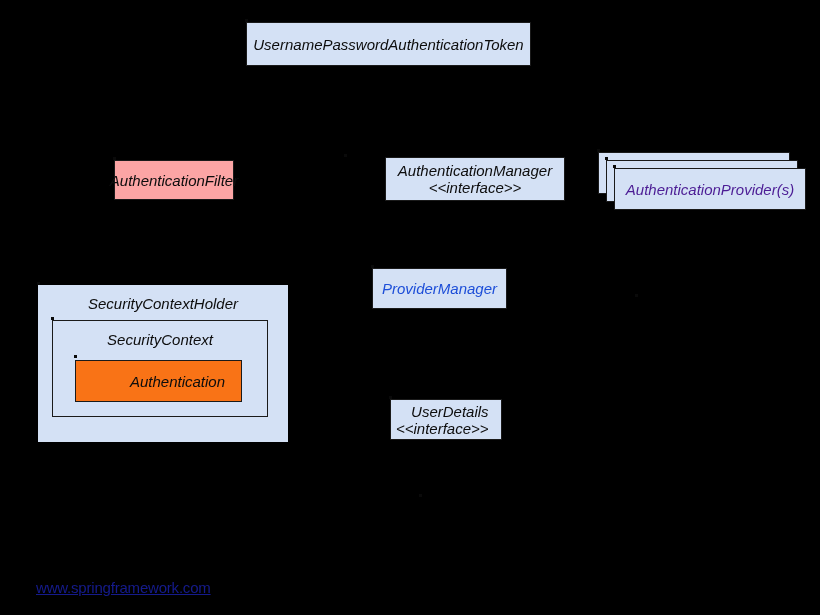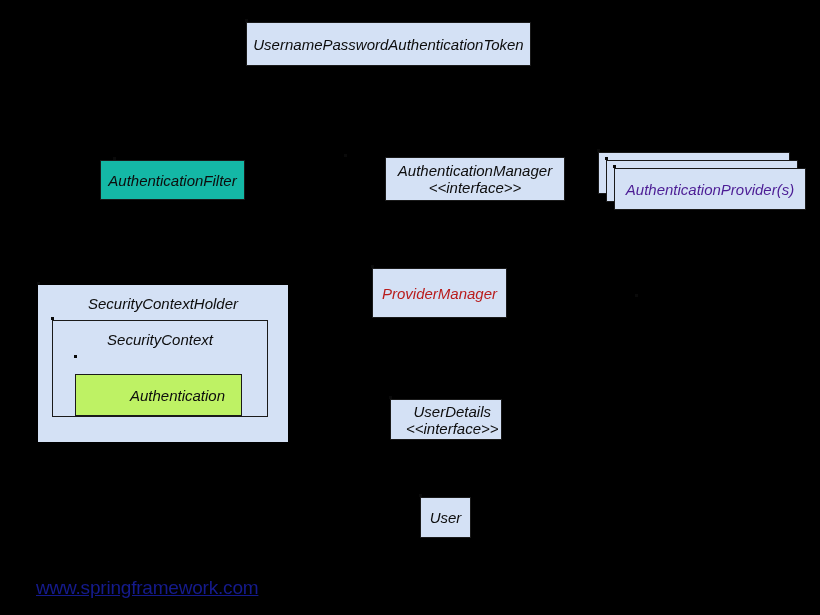--- a/index.html
+++ b/index.html
@@ -28,22 +28,22 @@
     justify-content: center;
     text-align: center;
     white-space: pre-line;
     font-style: italic;
   }
   .node.plain {
     border: none;
   }
   .node.left {
     justify-content: flex-start;
-    text-align: center;
-    padding-left: 15px;
+    text-align: right;
+    padding-left: 5px;
   }
   .node.top {
     align-items: flex-start;
     padding-top: 10px;
   }
   
   .tick {
     position: absolute;
     width: 3px;
     height: 3px;
@@ -51,54 +51,53 @@
   }
   .stack-shadow {
     position: absolute;
     box-sizing: border-box;
     background: #d4e1f5;
     border: 1px solid #1a1a1a;
   }
   .weblink {
     position: absolute;
     color: #151b8d;
-    font-size: 19px;
+    font-size: 15px;
     line-height: 15px;
     text-decoration: underline;
     text-decoration-color: #151b8d;
     white-space: nowrap;
     font-family: "Liberation Sans", sans-serif;
     letter-spacing: -0.2px;
   }
 </style>
 </head>
 <body>
 
 <div id="canvas" style="background: rgb(0, 0, 0);">
     <div class="node" style="left: 246px; top: 22px; width: 285px; height: 44px; background: rgb(212, 225, 245); color: rgb(13, 13, 13); border-color: rgb(26, 26, 26);">UsernamePasswordAuthenticationToken</div>
     <div class="tick" style="left: 245px; top: 19px;"></div>
-    <div class="node" style="left: 100px; top: 160px; width: 145px; height: 40px; background: #14b8a6; color: rgb(13, 13, 13); border-color: rgb(26, 26, 26);">AuthenticationFilter</div>
+    <div class="node" style="left: 114px; top: 160px; width: 120px; height: 40px; background: #fca5a5; color: rgb(13, 13, 13); border-color: rgb(26, 26, 26);">AuthenticationFilter</div>
     <div class="tick" style="left: 113px; top: 157px;"></div>
     <div class="node" style="left: 345px; top: 157px; width: 180px; height: 44px; background: rgb(212, 225, 245); color: rgb(13, 13, 13); border-color: rgb(26, 26, 26); margin-left: 40px;">AuthenticationManager
 &lt;&lt;interface&gt;&gt;</div>
     <div class="tick" style="left: 344px; top: 154px;"></div>
     <div class="stack-shadow" style="left: 598px; top: 152px; width: 192px; height: 42px; background: rgb(212, 225, 245); border-color: rgb(26, 26, 26);"></div>
     <div class="tick" style="left: 597px; top: 149px;"></div>
     <div class="stack-shadow" style="left: 606px; top: 160px; width: 192px; height: 42px; background: rgb(212, 225, 245); border-color: rgb(26, 26, 26);"></div>
     <div class="tick" style="left: 605px; top: 157px;"></div>
     <div class="node" style="left: 614px; top: 168px; width: 192px; height: 42px; background: rgb(212, 225, 245); color: #4c1d95; border-color: rgb(26, 26, 26);">AuthenticationProvider(s)</div>
     <div class="tick" style="left: 613px; top: 165px;"></div>
     <div class="node plain top" style="left: 38px; top: 285px; width: 250px; height: 157px; background: rgb(212, 225, 245); color: rgb(13, 13, 13);">SecurityContextHolder</div>
     <div class="tick" style="left: 37px; top: 282px;"></div>
     <div class="node top" style="left: 52px; top: 320px; width: 216px; height: 97px; background: rgb(212, 225, 245); color: rgb(13, 13, 13); border-color: rgb(26, 26, 26);">SecurityContext</div>
     <div class="tick" style="left: 51px; top: 317px;"></div>
-    <div class="node" style="left: 75px; top: 374px; width: 167px; height: 42px; background: #bef264; color: rgb(13, 13, 13); border-color: rgb(26, 26, 26); padding-left: 38px;">Authentication</div>
+    <div class="node" style="left: 75px; top: 360px; width: 167px; height: 42px; background: #f97316; color: rgb(13, 13, 13); border-color: rgb(26, 26, 26); padding-left: 38px;">Authentication</div>
     <div class="tick" style="left: 74px; top: 355px;"></div>
-    <div class="node" style="left: 372px; top: 268px; width: 135px; height: 50px; background: rgb(212, 225, 245); color: #b91c1c; border-color: rgb(26, 26, 26);">ProviderManager</div>
+    <div class="node" style="left: 372px; top: 268px; width: 135px; height: 41px; background: rgb(212, 225, 245); color: #1d4ed8; border-color: rgb(26, 26, 26);">ProviderManager</div>
     <div class="tick" style="left: 371px; top: 265px;"></div>
     <div class="tick" style="left: 635px; top: 294px;"></div>
     <div class="node left" style="left: 390px; top: 399px; width: 112px; height: 41px; background: rgb(212, 225, 245); color: rgb(13, 13, 13); border-color: rgb(26, 26, 26);">UserDetails
 &lt;&lt;interface&gt;&gt;</div>
     <div class="tick" style="left: 389px; top: 396px;"></div>
-    <div class="node" style="left: 420px; top: 497px; width: 51px; height: 41px; background: rgb(212, 225, 245); color: rgb(13, 13, 13); border-color: rgb(26, 26, 26);">User</div>
     <div class="tick" style="left: 419px; top: 494px;"></div>
     <a class="weblink" style="left: 36px; top: 580px; color: rgb(21, 27, 141);">www.springframework.com</a>
   </div>
 
 </body></html>

